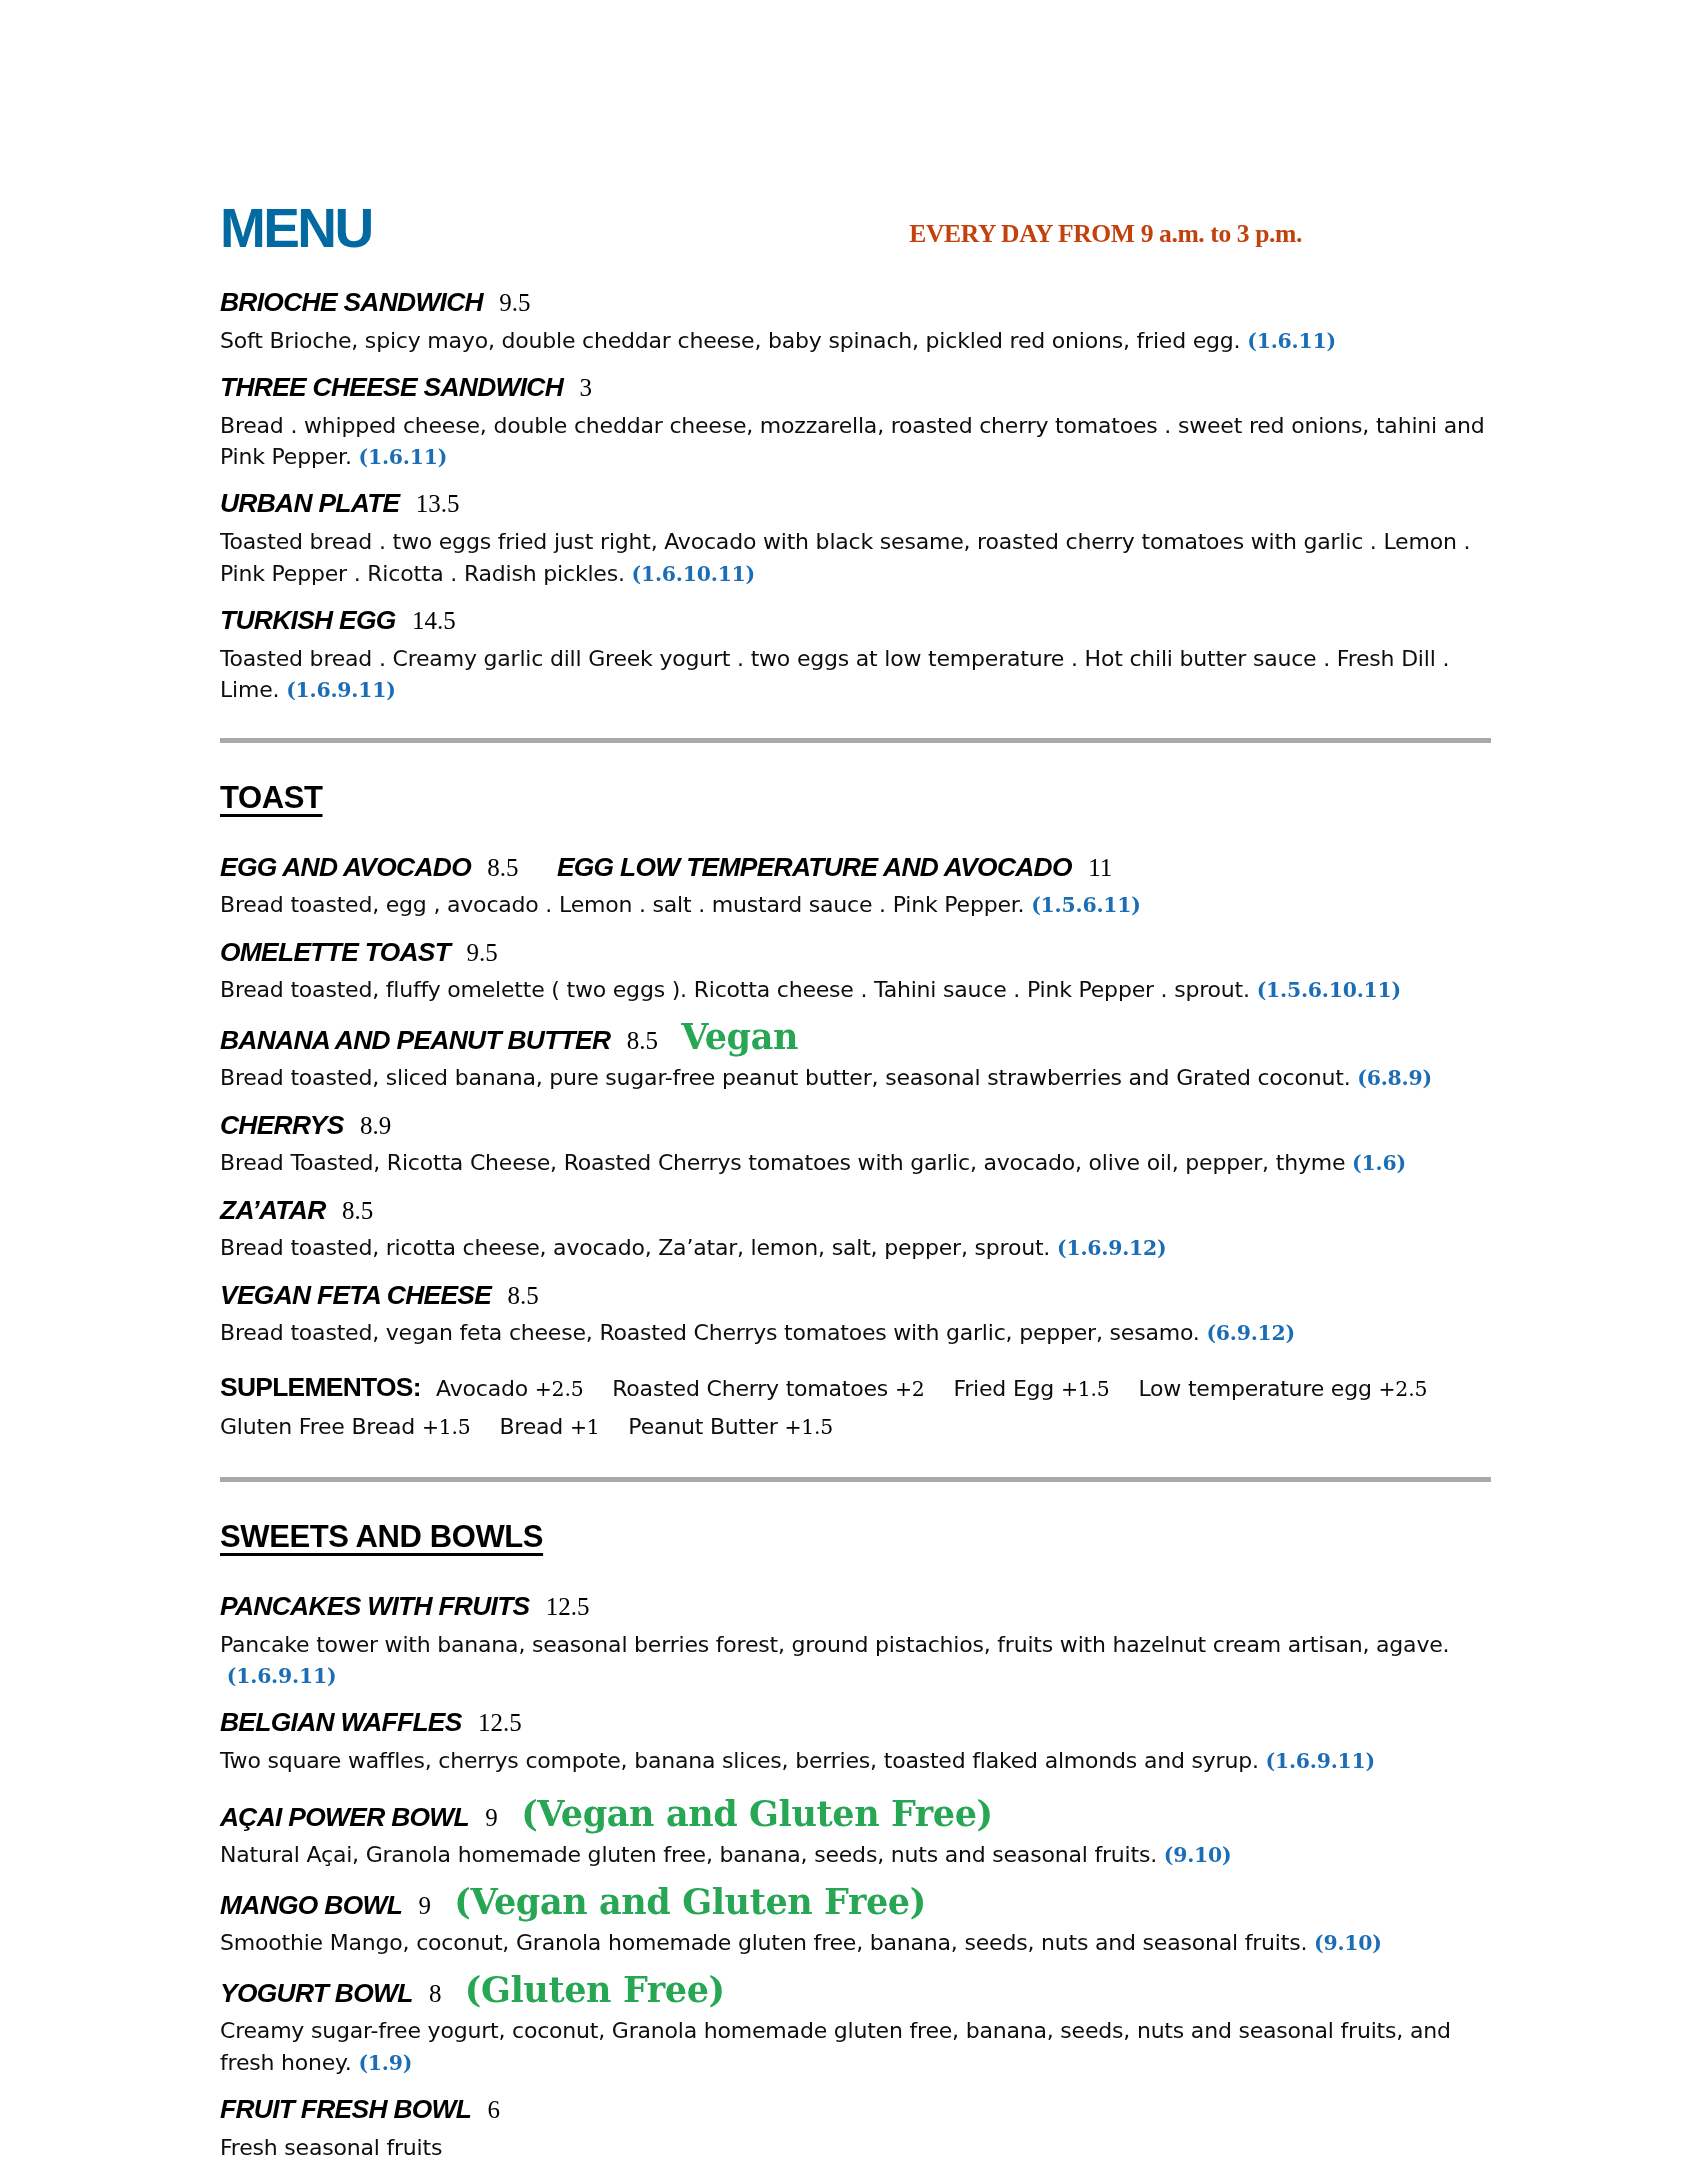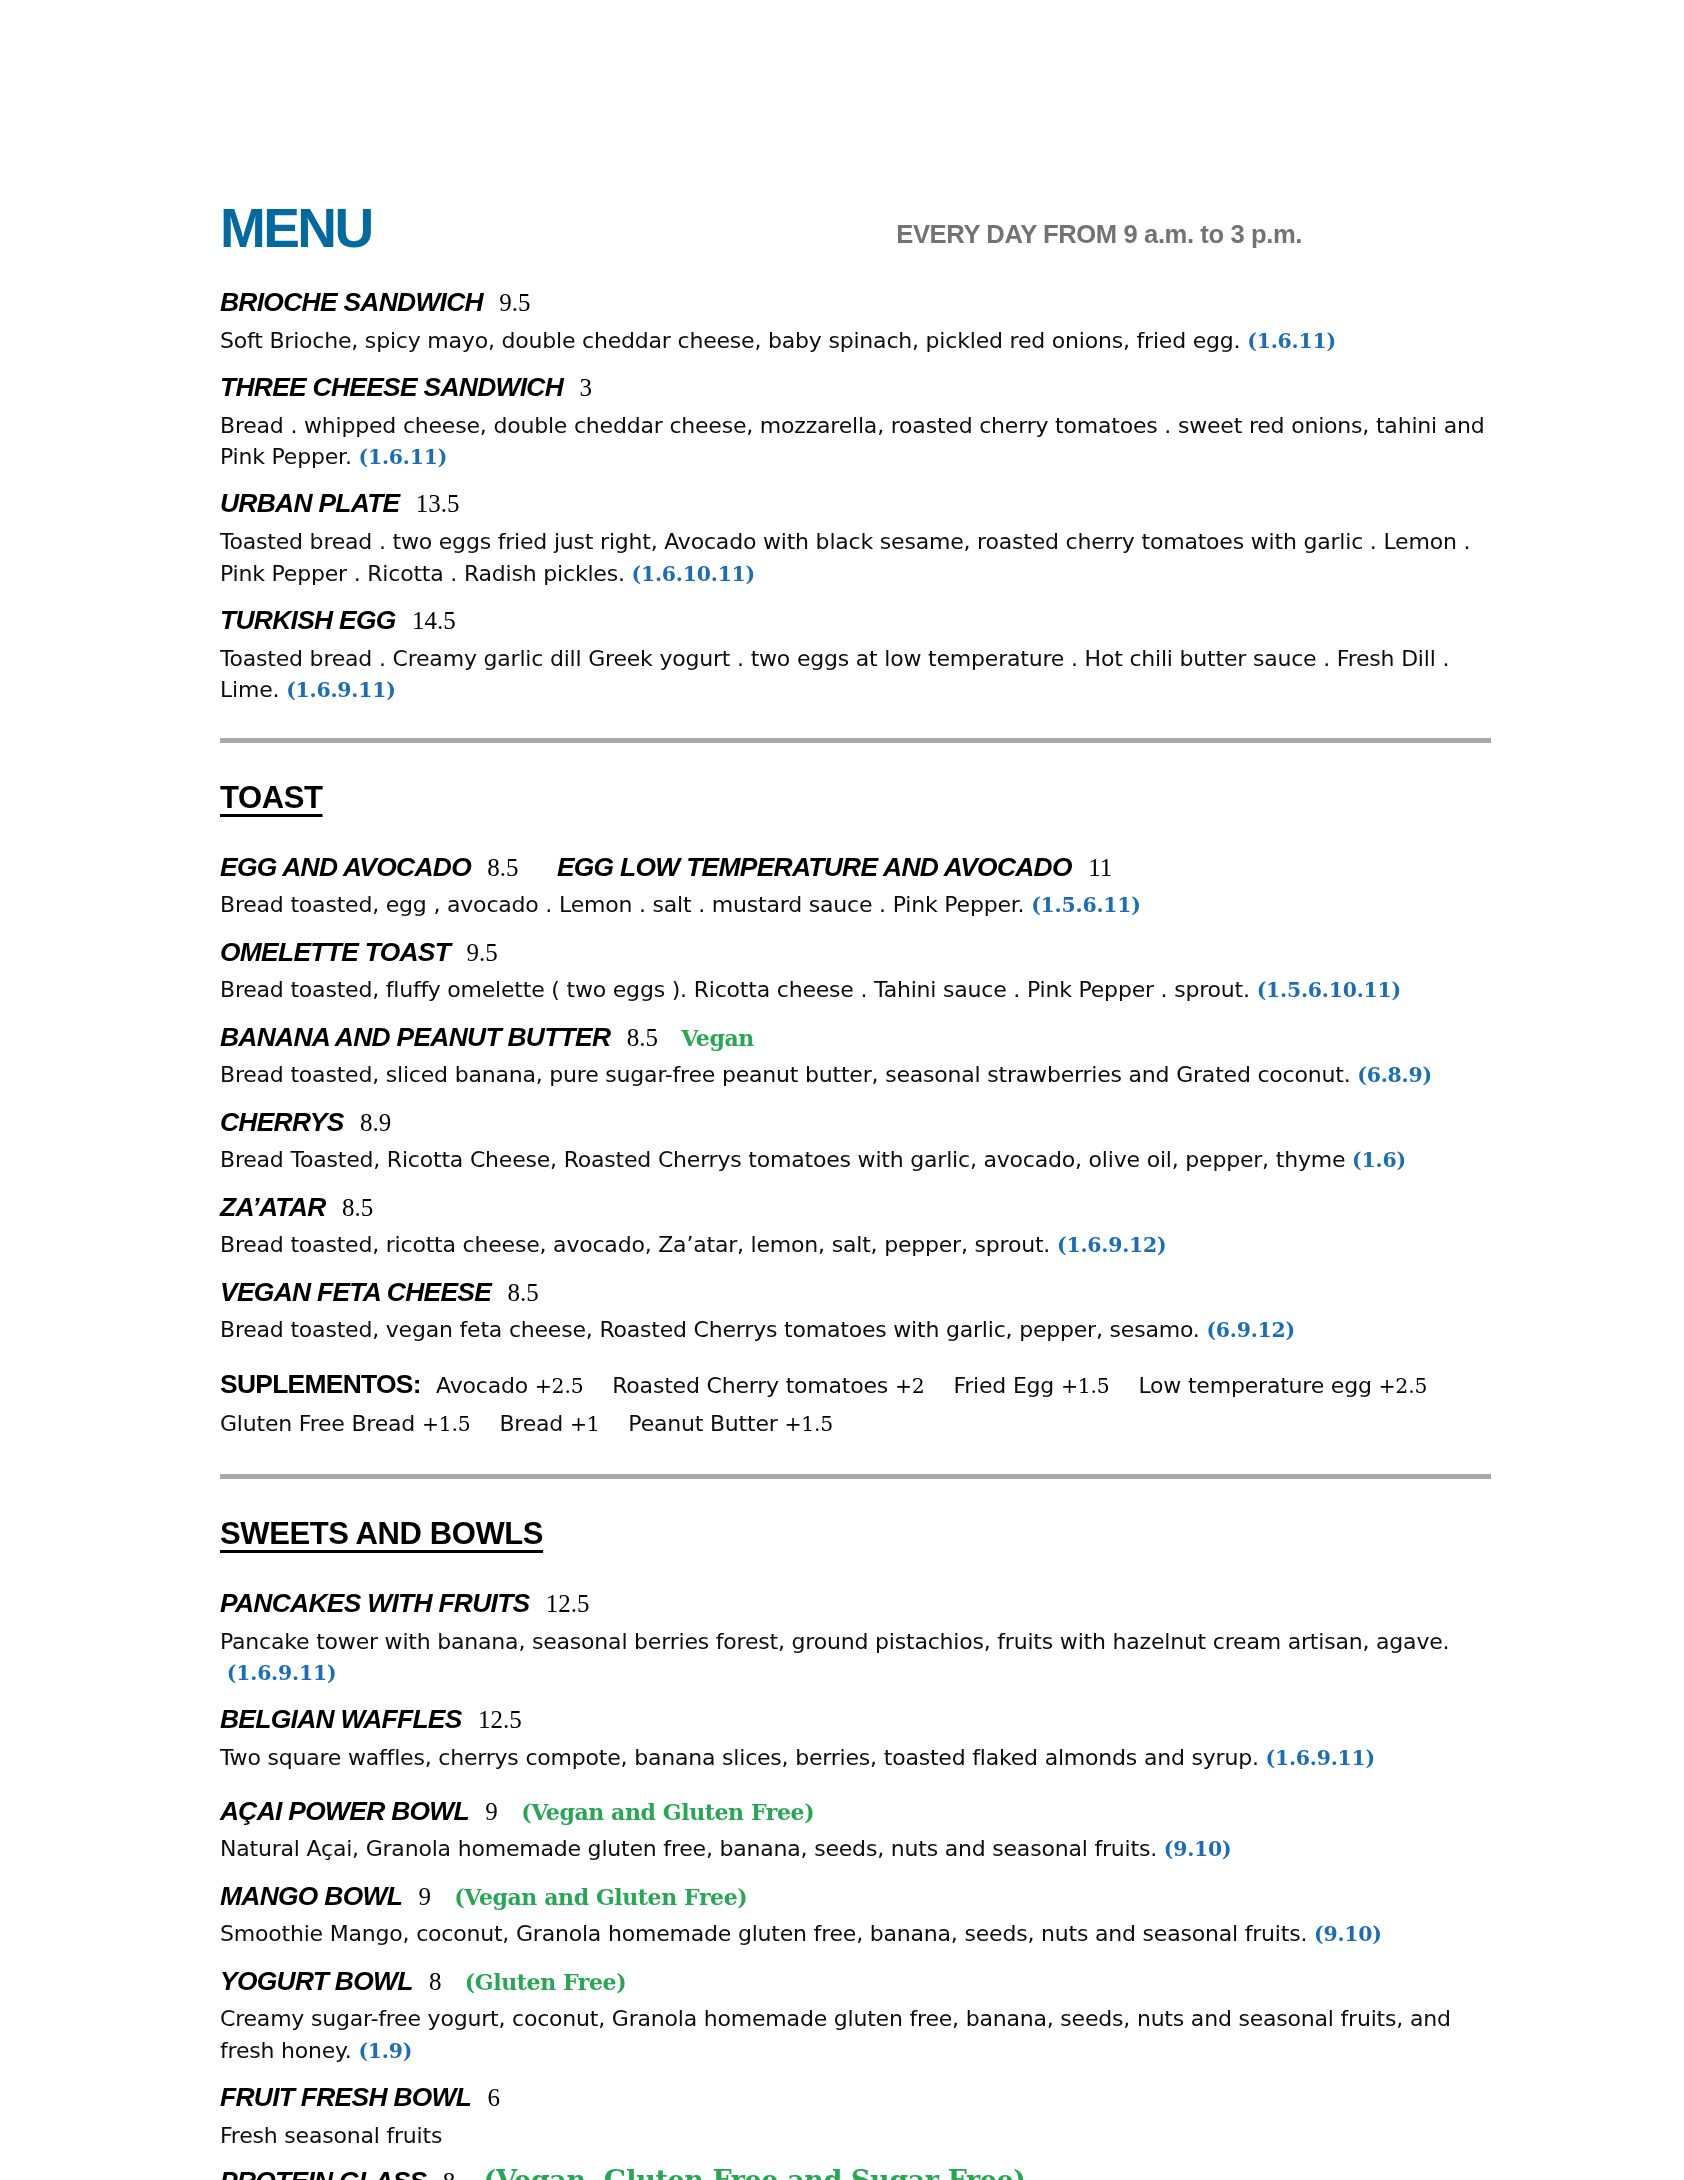--- a/index.html
+++ b/index.html
@@ -18,22 +18,22 @@
   .page{
     padding:201px 194px 0 220px;
   }
   
   .header{display:flex;justify-content:space-between;align-items:flex-end;margin-bottom:29px;}
   .menu-title{
     font-family:"Liberation Sans",sans-serif;
     font-size:55px;font-weight:bold;letter-spacing:-2.6px;line-height:1;color:#0369a1;
   }
   .hours{
-    font-family:Liberation Sans, sans-serif;
-    font-size:25.6px;font-weight:bold;color:#737373;
+    font-family:Liberation Serif, serif;
+    font-size:25.6px;font-weight:bold;color:#c2410c;
     padding-bottom:6.8px;margin-right:189px;letter-spacing:-0.4px;
   }
   
   .item{margin-bottom:12.8px;}
   .title-row{line-height:34px;margin-bottom:1.7px;}
   .nm{
     font-family:"Liberation Sans",sans-serif;
     font-size:26.4px;font-weight:bold;letter-spacing:-0.7px;color:#000;font-style:italic;
   }
   .nm.second{margin-left:34px;}
@@ -43,21 +43,21 @@
   }
   .desc{
     font-size:22px;line-height:31.5px;color:var(--ink);letter-spacing:-0.2px;
   }
   .ref{
     font-family:"DejaVu Serif",serif;
     font-size:20.4px;font-weight:bold;color:var(--accent_blue);margin-left:6.8px;white-space:nowrap;
   }
   .badge{
     font-family:"DejaVu Serif",serif;
-    font-size:22px;font-weight:bold;color:var(--green);margin-left:19px;letter-spacing:-0.4px;
+    font-size:35px;font-weight:bold;color:var(--green);margin-left:19px;letter-spacing:-0.4px;
   }
   .badge.lg{font-size:27px;margin-left:24px;}
   
   .divider{height:5.1px;background:var(--divider);margin:31px 0 37px 0;}
   .section-heading{
     font-family:"Liberation Sans",sans-serif;
     font-size:31px;font-weight:bold;letter-spacing:-0.4px;color:#000;
     text-decoration:underline;text-decoration-thickness:3.4px;text-underline-offset:6px;
     margin-bottom:34px;
   }

